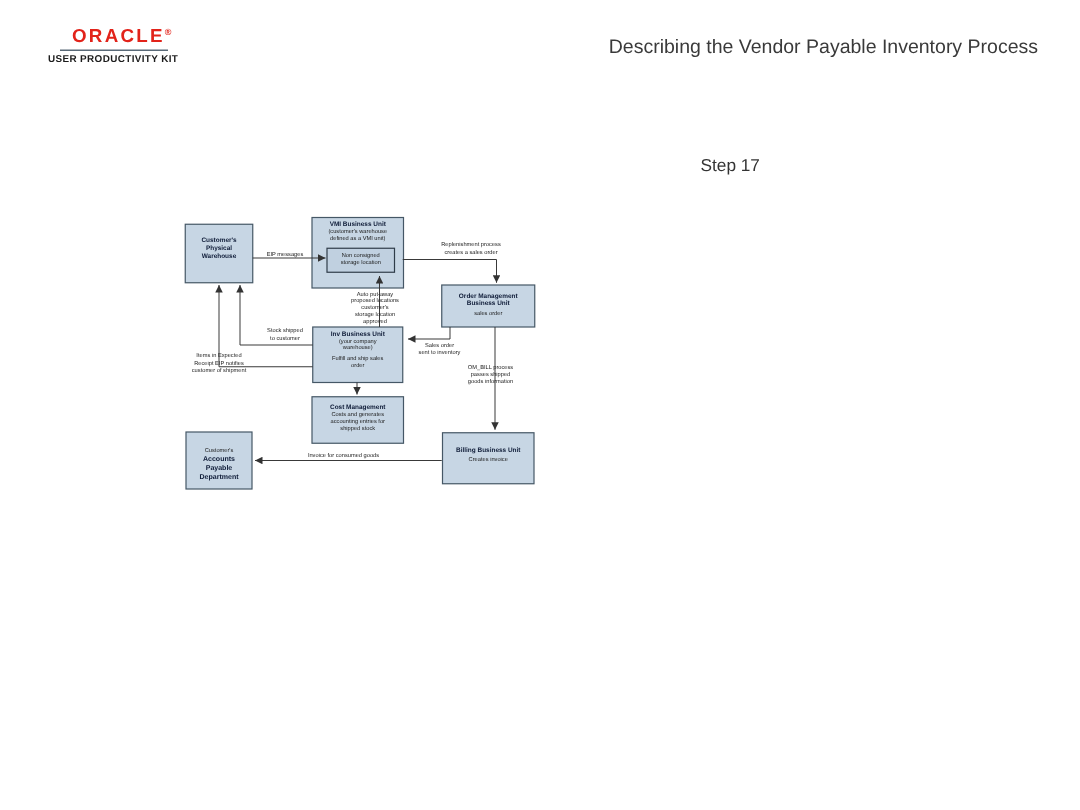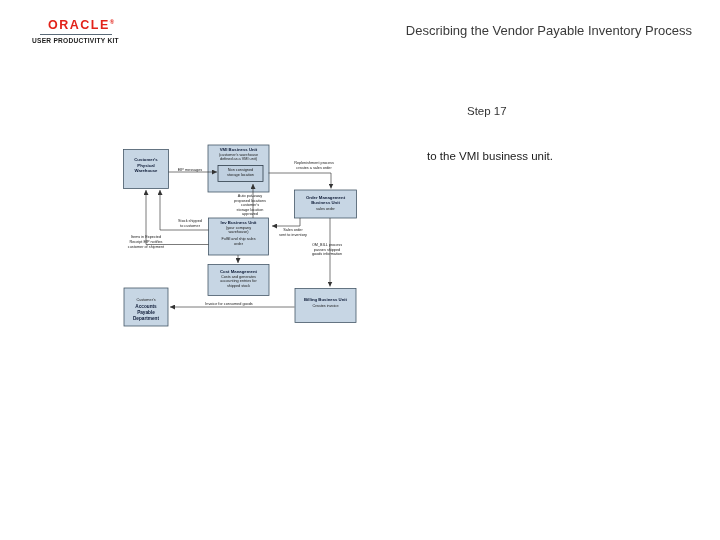--- a/index.html
+++ b/index.html
@@ -40,21 +40,20 @@
   <div class="logo">
     <div class="logo-word"><span>ORACLE</span><span class="logo-reg">®</span></div>
     <div class="logo-rule"></div>
     <div class="logo-sub">USER PRODUCTIVITY KIT</div>
   </div>
 
   <div class="slide-title">Describing the Vendor Payable Inventory Process</div>
 
   <div class="step-label">Step 17</div>
   <div class="step-text">
-    <div>to the VMI business unit.</div>
   </div>
 
   <svg class="diagram" viewBox="0 0 720 540">
     <defs>
       <marker id="ah" markerWidth="5" markerHeight="5" refX="5" refY="2.5" orient="auto" markerUnits="userSpaceOnUse">
         <path d="M0,0 L5,2.5 L0,5 Z" fill="#333333"></path>
       </marker>
     </defs>
 
     <rect class="box" x="123.5" y="149.5" width="45" height="39"></rect>

